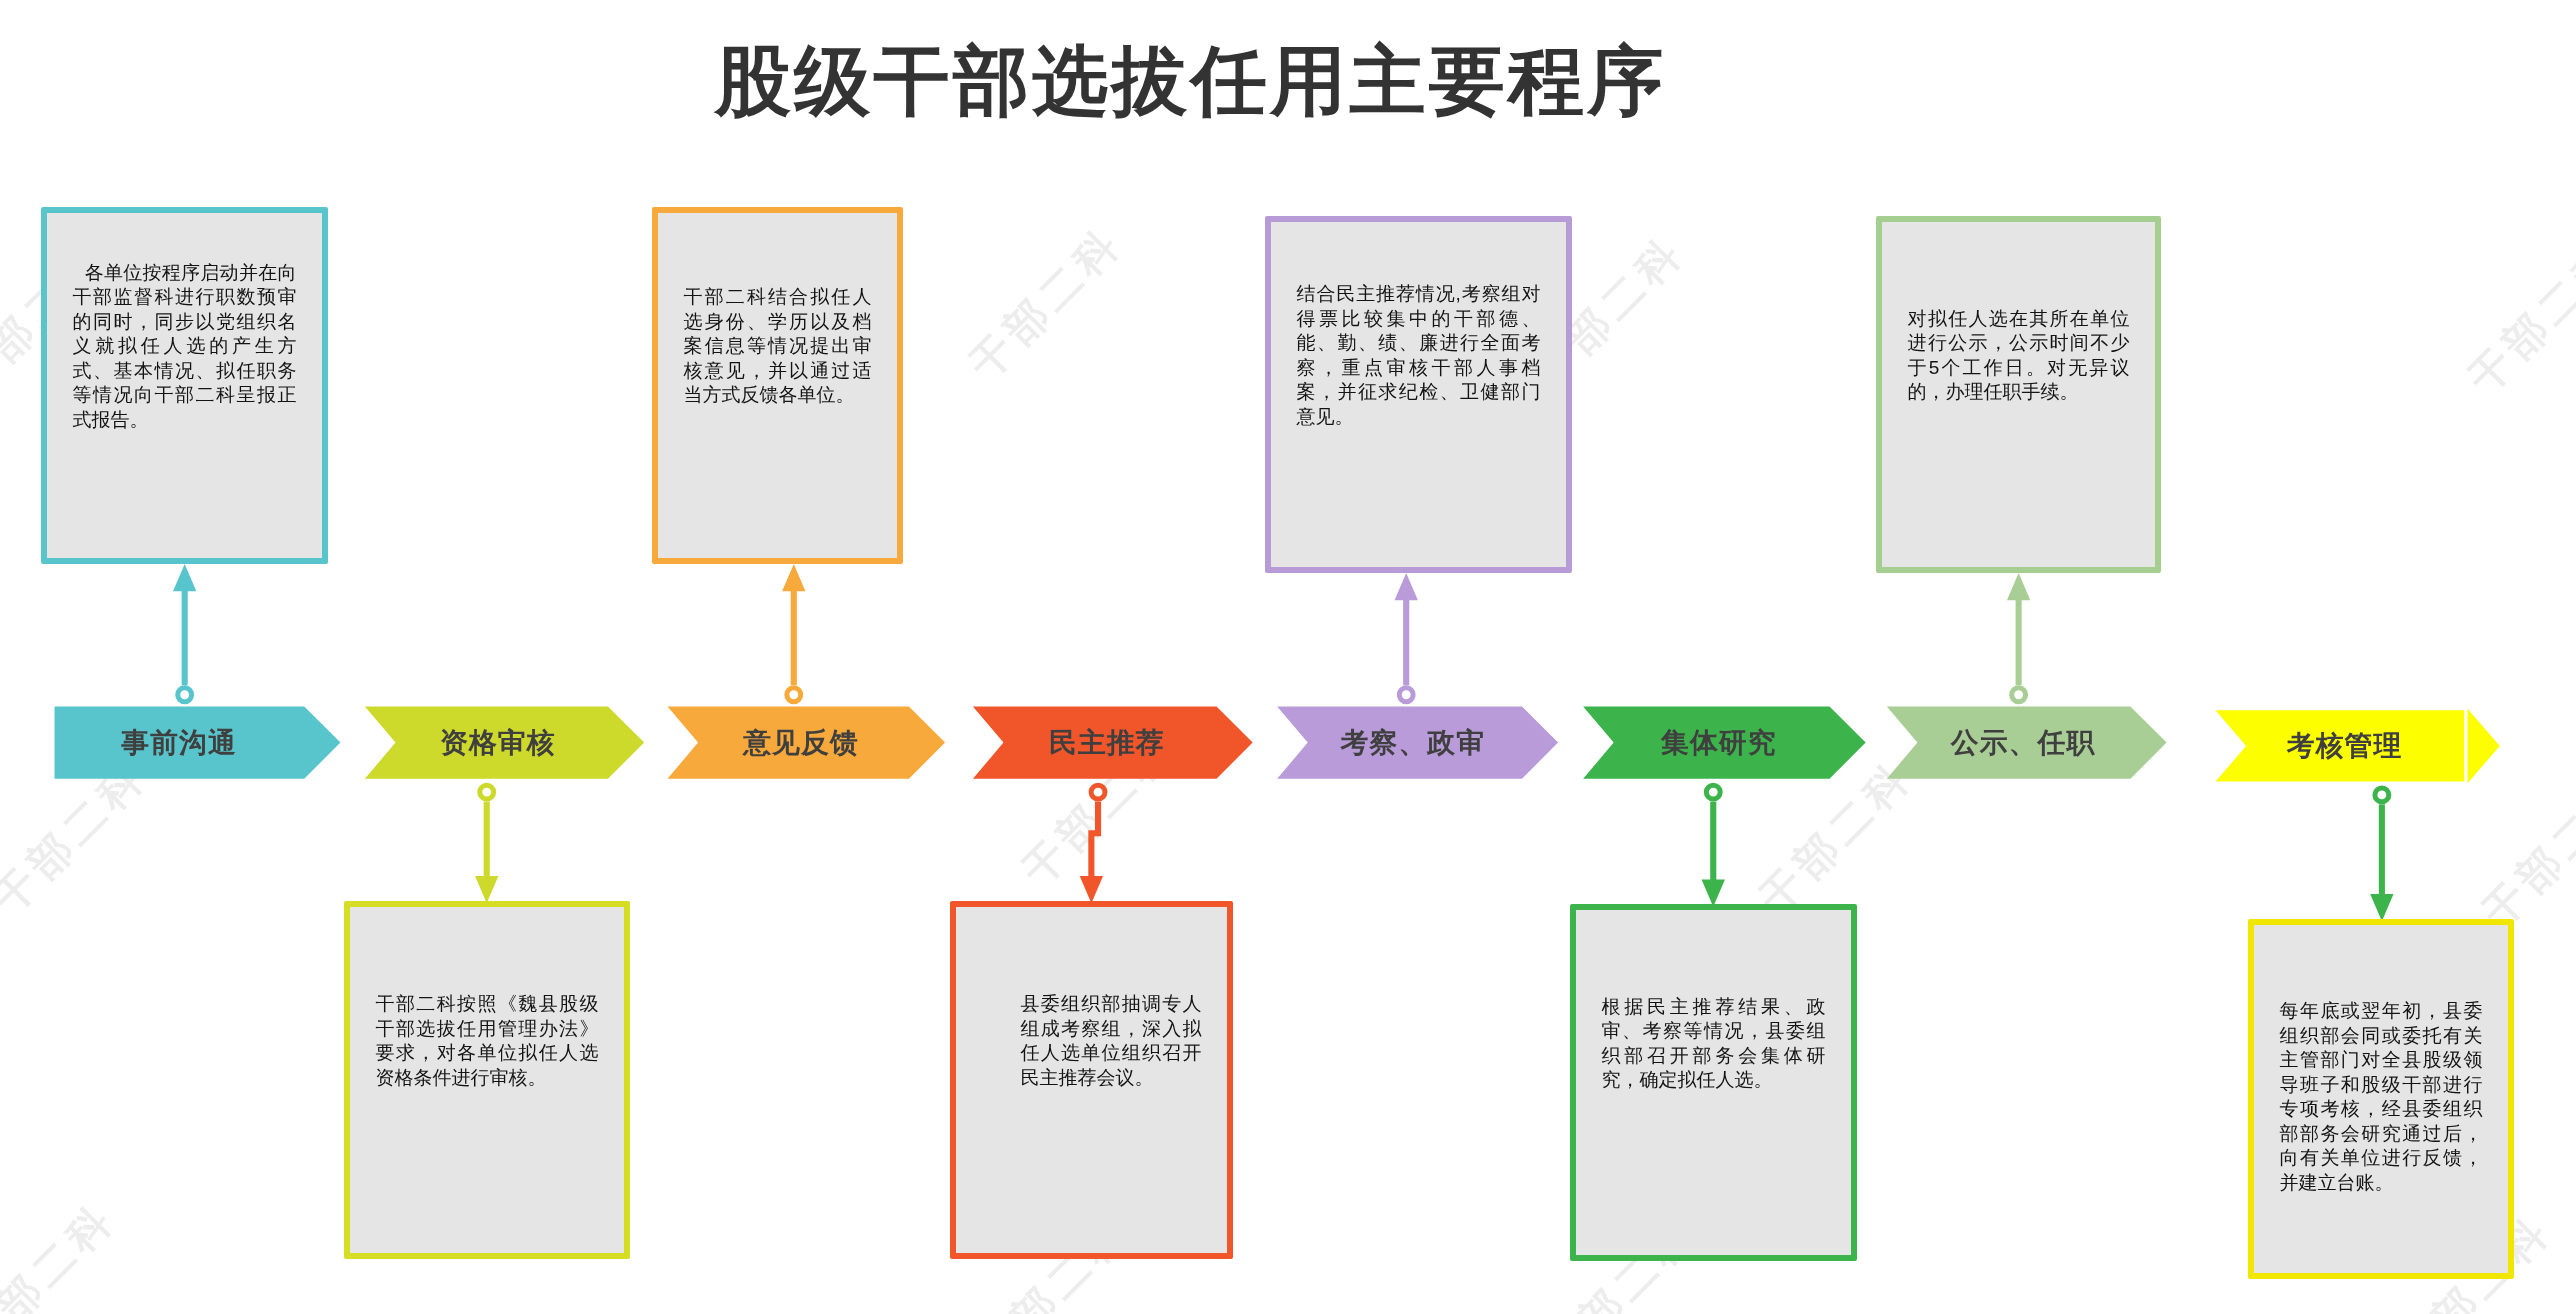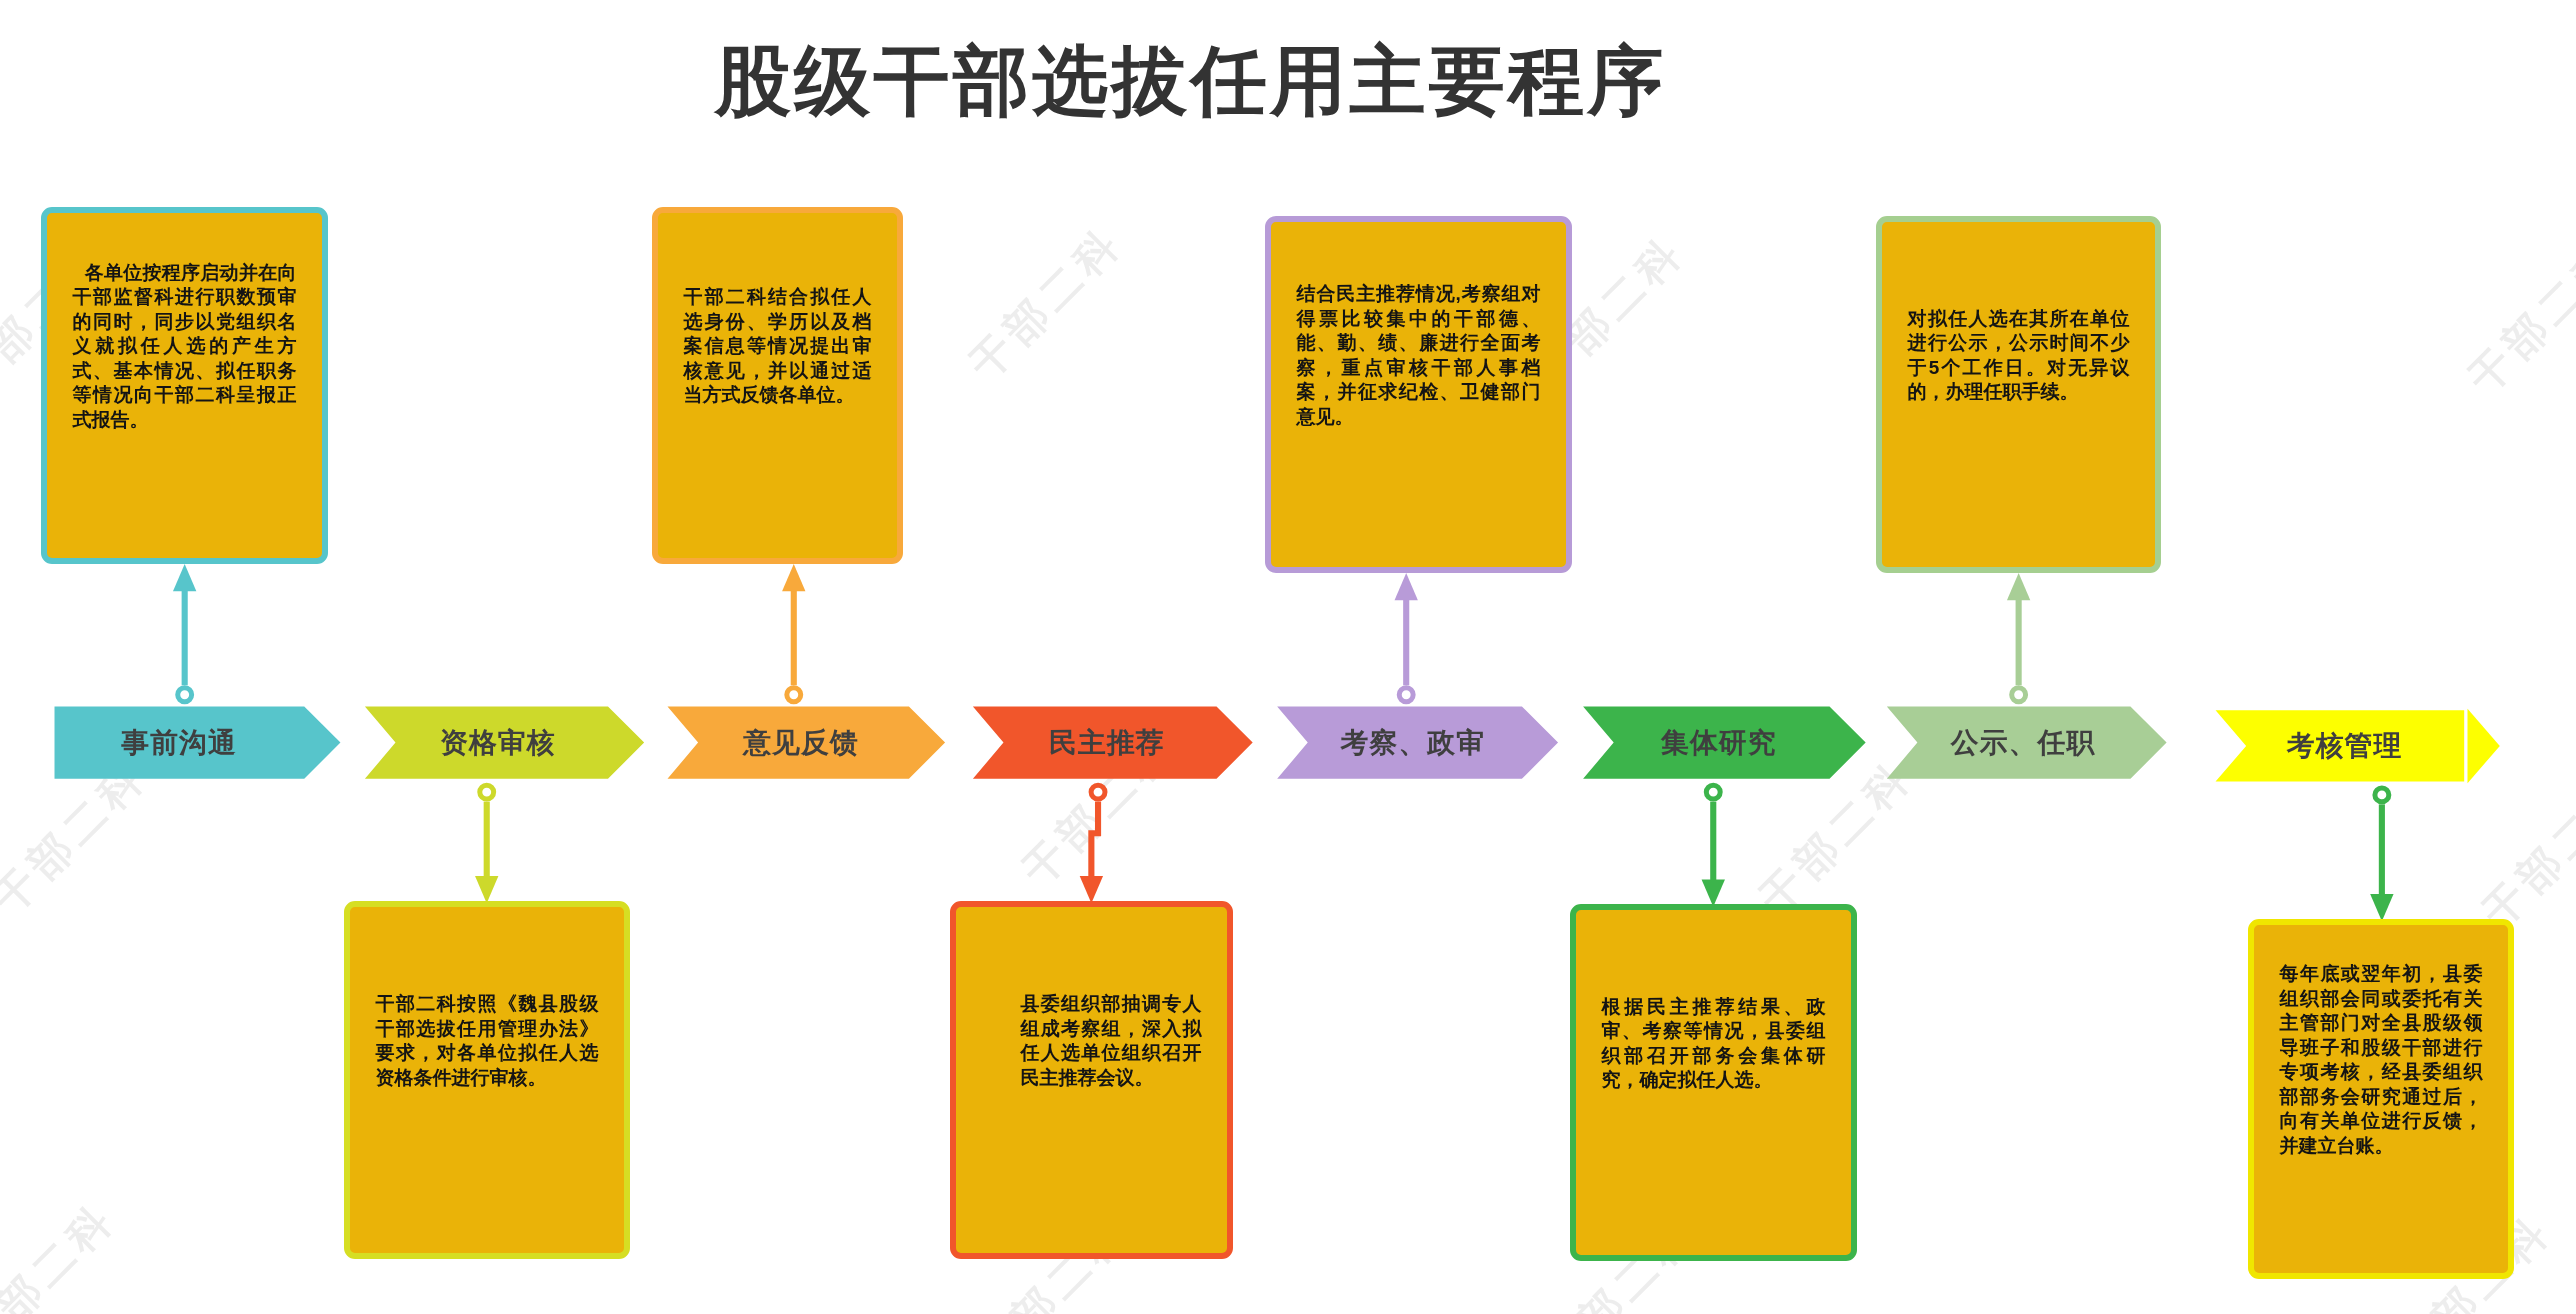--- a/index.html
+++ b/index.html
@@ -39,43 +39,42 @@
     font-size:50px;
     font-weight:bold;
     fill:#3f3f3f;
     letter-spacing:2px;
   }
   
   .note{
     position:absolute;
     box-sizing:border-box;
     border:6.1px solid #999;
-    border-radius:11px;
-    background:#eab308;
+    border-radius:2px;
+    background:#e5e5e5;
     display:flex;
     align-items:center;
-    font-weight:bold;
   }
   .note-text{
     margin:0 0 78px 0;
     padding:0 25.6px;
     font-size:19px;
     line-height:24.5px;
     color:#141414;
     text-align:justify;
   }
   .indent{text-indent:12.2px;}
   .b0{border-color:#57C5CB;}
   .b1{border-color:#D6DE23;}
   .b2{border-color:#F8A93B;}
   .b3{border-color:#F1562B;padding-left:39px;}
   .b4{border-color:#B79BD7;}
   .b5{border-color:#3CB44B;}
   .b6{border-color:#A5CF90;}
-  .b7{border-color:#F0E600;}
+  .b7{border-color:#F0E600;align-items:flex-end;}
 </style>
 </head>
 <body>
 
 <div class="canvas">
 
   <div class="wm" style="left:31px;top:320px">干部二科</div>
   <div class="wm" style="left:1046px;top:303px">干部二科</div>
   <div class="wm" style="left:1608px;top:312px">干部二科</div>
   <div class="wm" style="left:2545px;top:317px">干部二科</div>

